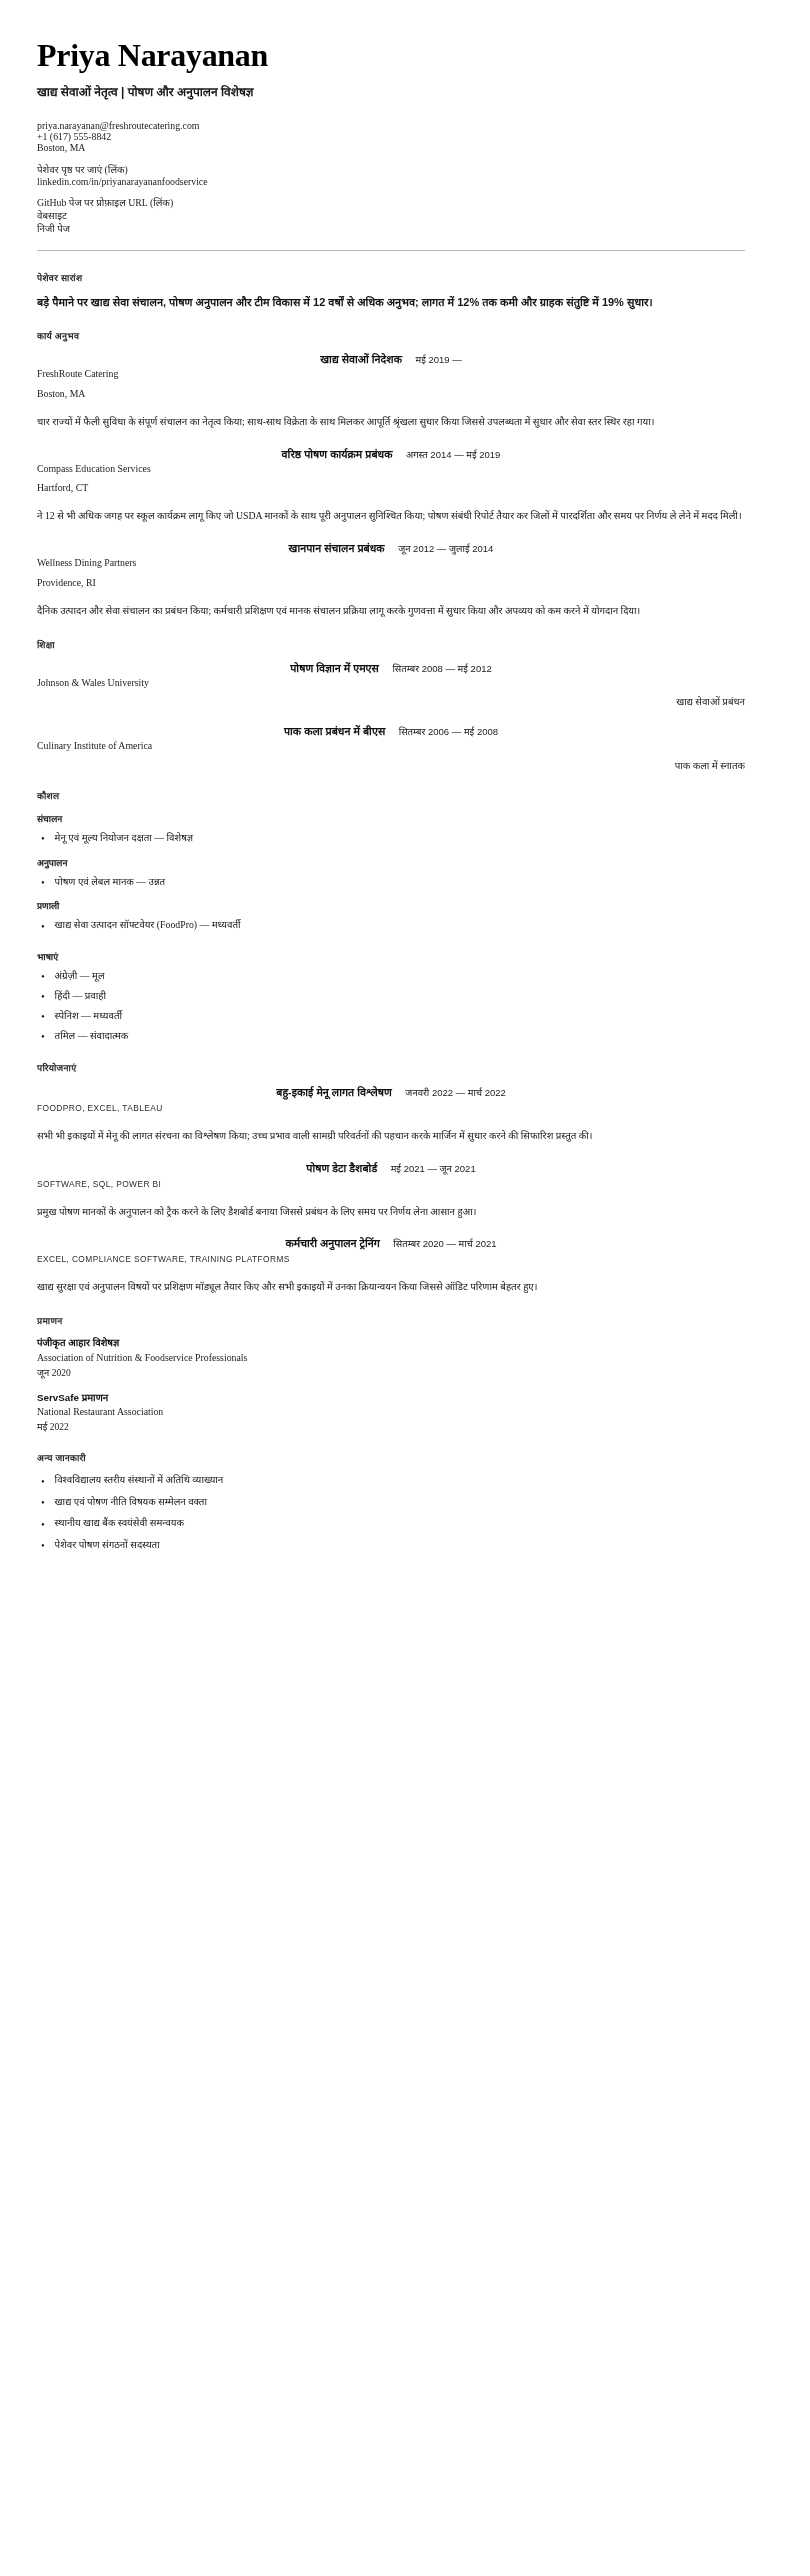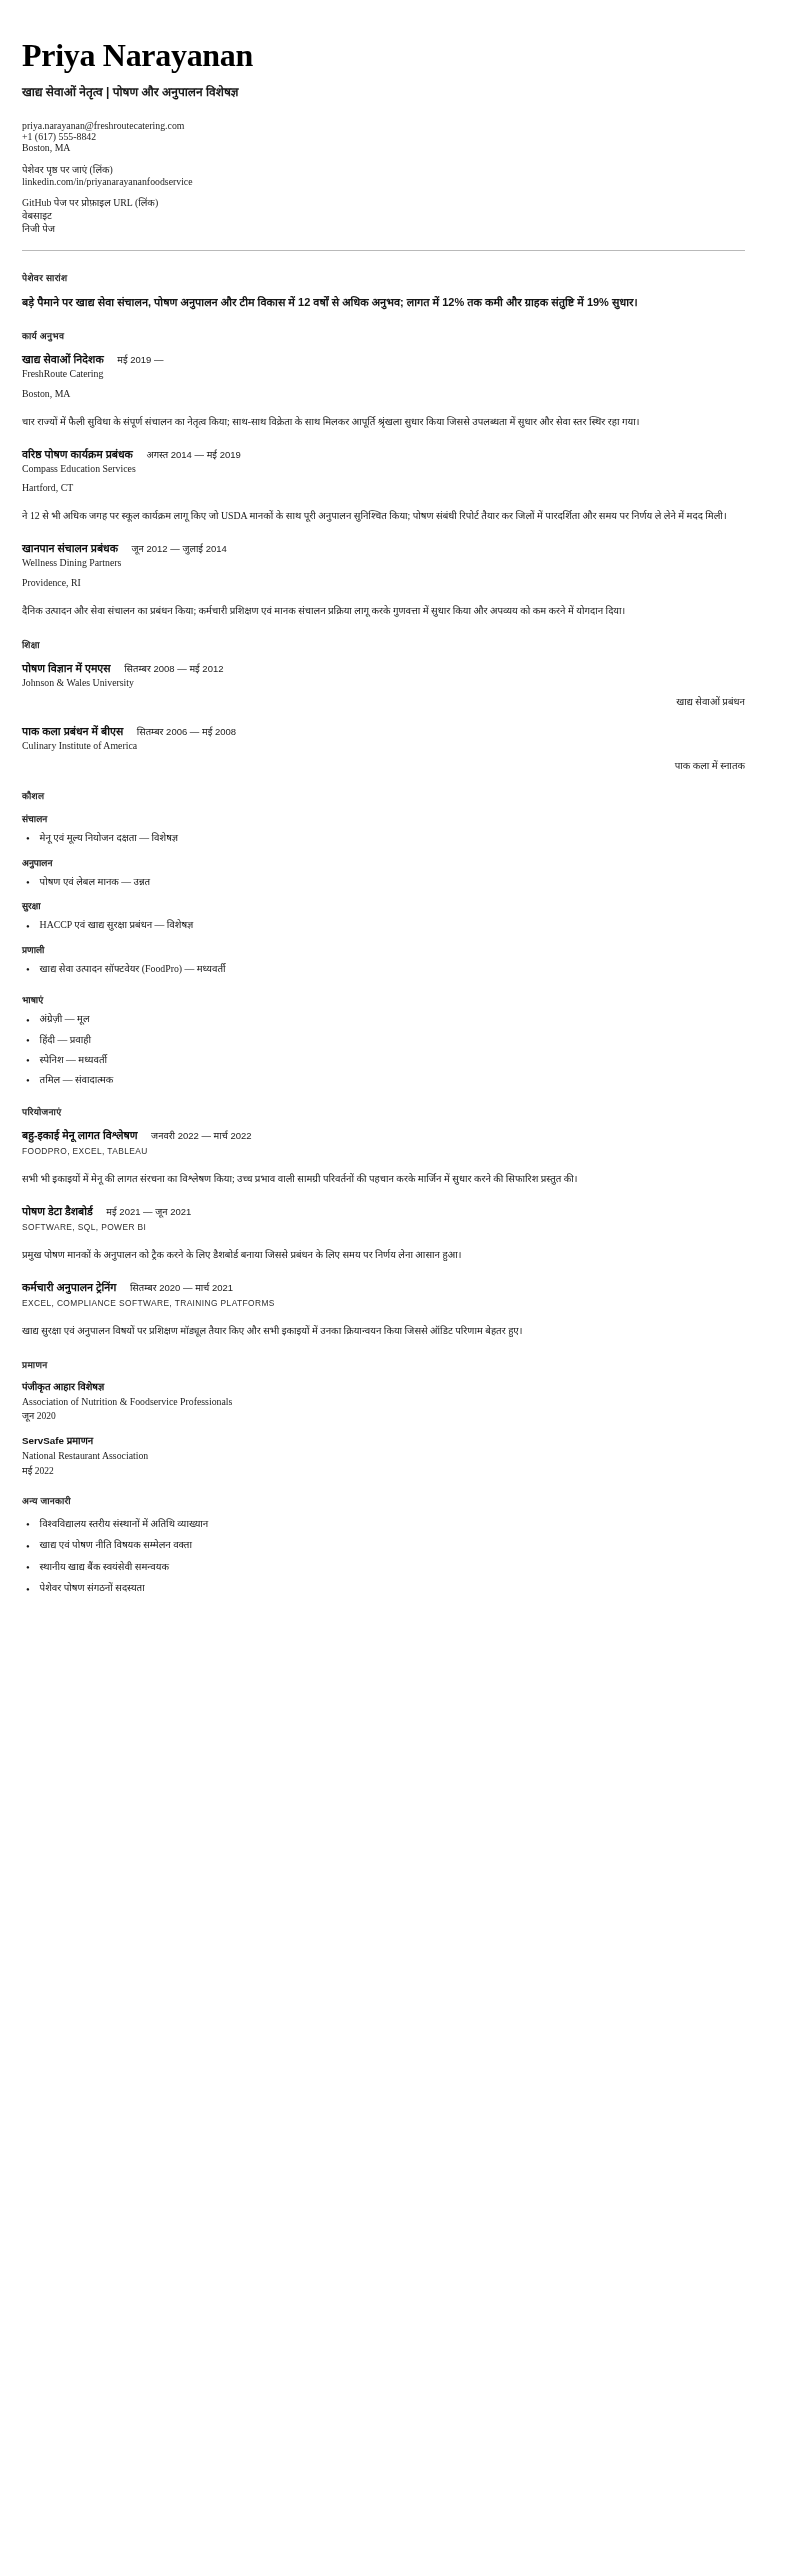--- a/index.html
+++ b/index.html
@@ -5,21 +5,21 @@
   * { box-sizing: border-box; }
   html, body { margin: 0; padding: 0; }
   body {
     width: 811px;
     background: #ffffff;
     font-family: "Liberation Serif", serif;
     color: #111111;
   }
   .page {
     width: 795px;
-    padding: 39px 50px 27px 22px;
+    padding: 39px 50px 27px 37px;
   }
   .name {
     font-family: "Liberation Serif", serif;
     font-size: 32px;
     font-weight: bold;
     letter-spacing: -0.3px;
     line-height: 1.05;
     margin: 0 0 10.8px 0;
     color: #000;
   }
@@ -60,21 +60,21 @@
     font-size: 11px;
     font-weight: bold;
     line-height: 1.55;
     color: #151515;
     margin: 0 0 5.4px 0;
     font-family: "Liberation Sans", sans-serif;
   }
   .entry { margin-bottom: 15px; }
   .entry-head {
     display: flex;
-    justify-content: flex-start;
+    justify-content: center;
     align-items: baseline;
   }
   .entry-title {
     font-size: 10.8px;
     font-weight: bold;
     color: #111;
     font-family: "Liberation Sans", sans-serif;
   }
   .entry-dates {
     font-size: 9.5px;
@@ -252,26 +252,20 @@
       </ul>
     </div>
 
     <div class="skill-group">
       <div class="skill-group-title">अनुपालन</div>
       <ul class="bullets">
         <li>पोषण एवं लेबल मानक — उन्नत</li>
       </ul>
     </div>
 
-    <div class="skill-group">
-      <div class="skill-group-title">सुरक्षा</div>
-      <ul class="bullets">
-        <li>HACCP एवं खाद्य सुरक्षा प्रबंधन — विशेषज्ञ</li>
-      </ul>
-    </div>
 
     <div class="skill-group">
       <div class="skill-group-title">प्रणाली</div>
       <ul class="bullets">
         <li>खाद्य सेवा उत्पादन सॉफ्टवेयर (FoodPro) — मध्यवर्ती</li>
       </ul>
     </div>
 
     <div class="block-gap"></div>
 

